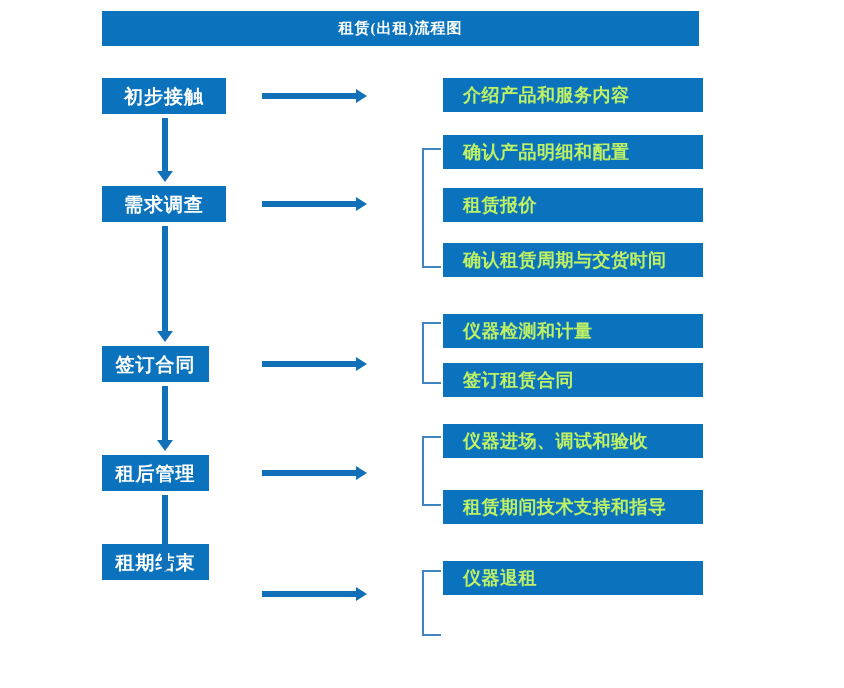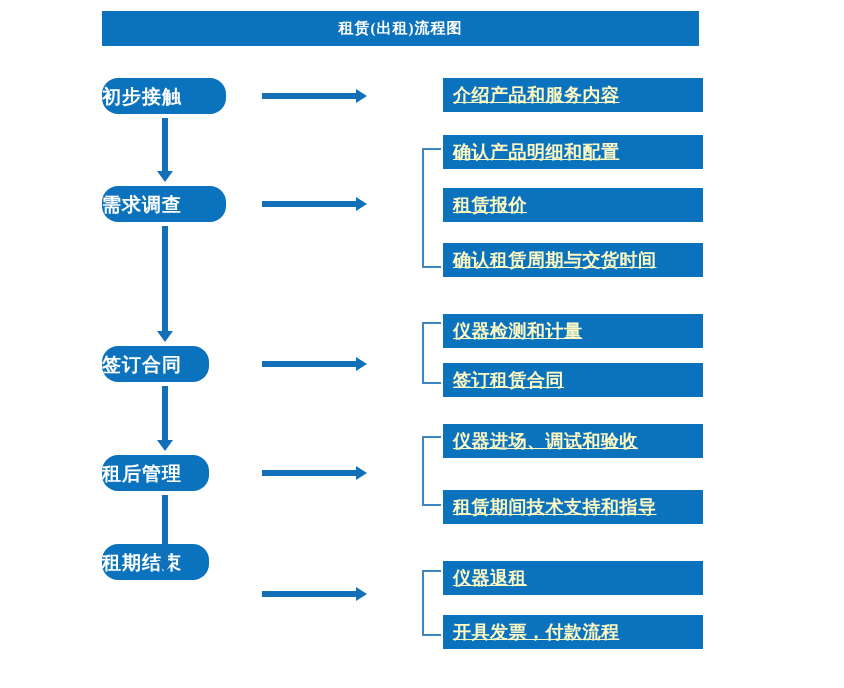--- a/index.html
+++ b/index.html
@@ -37,22 +37,21 @@
     letter-spacing: 1px;
     line-height: 1;
   }
 
   
   .stage-box {
     position: absolute;
     background: #0b72bd;
     display: flex;
     align-items: center;
-    justify-content: flex-start;
-    border-radius: 16px;
+    justify-content: center;
   }
   .stage-box .stage-label {
     color: #ffffff;
     font-size: 19px;
     font-weight: bold;
     letter-spacing: 1px;
     line-height: 1;
     white-space: nowrap;
   }
 
@@ -60,28 +59,27 @@
   .detail-box {
     position: absolute;
     left: 443px;
     width: 260px;
     height: 34px;
     background: #0b72bd;
     display: flex;
     align-items: center;
   }
   .detail-box .detail-label {
-    color: #fef9c3;
+    color: #bef264;
     font-size: 18px;
     font-weight: bold;
     letter-spacing: 0.5px;
     line-height: 1;
-    padding-left: 10px;
+    padding-left: 20px;
     white-space: nowrap;
-    text-decoration: underline;
   }
 
   
   .h-arrow {
     position: absolute;
     height: 14px;
   }
   .h-arrow .shaft {
     position: absolute;
     left: 0;
@@ -177,23 +175,20 @@
   </div>
   <div class="detail-box" id="detail-6" style="top: 424px;">
     <span class="detail-label">仪器进场、调试和验收</span>
   </div>
   <div class="detail-box" id="detail-7" style="top: 490px;">
     <span class="detail-label">租赁期间技术支持和指导</span>
   </div>
   <div class="detail-box" id="detail-8" style="top: 561px;">
     <span class="detail-label">仪器退租</span>
   </div>
-  <div class="detail-box" id="detail-9" style="top: 615px;">
-    <span class="detail-label">开具发票，付款流程</span>
-  </div>
 
   <div class="h-arrow" id="harrow-0" style="left: 262px; top: 89px; width: 105px;">
     <span class="shaft" style="width: 95px;"></span>
     <span class="head" style="left: 94px;"></span>
   </div>
   <div class="h-arrow" id="harrow-1" style="left: 262px; top: 197px; width: 105px;">
     <span class="shaft" style="width: 95px;"></span>
     <span class="head" style="left: 94px;"></span>
   </div>
   <div class="h-arrow" id="harrow-2" style="left: 262px; top: 357px; width: 105px;">

